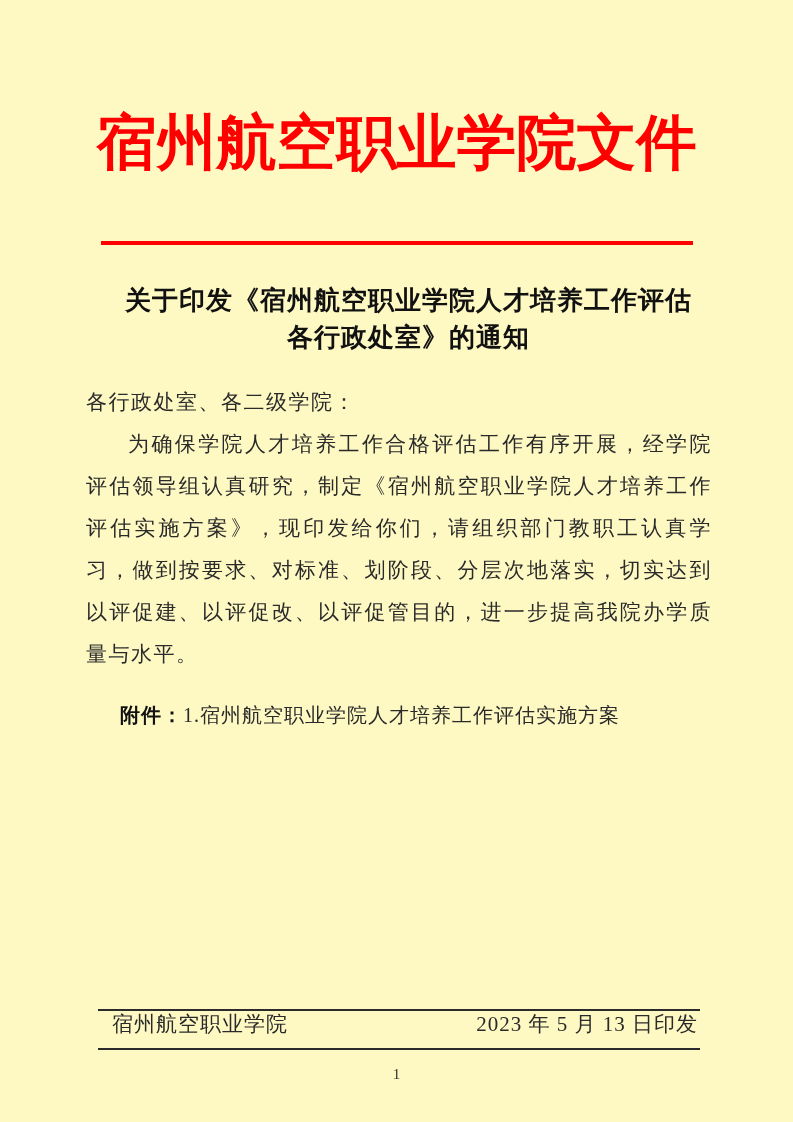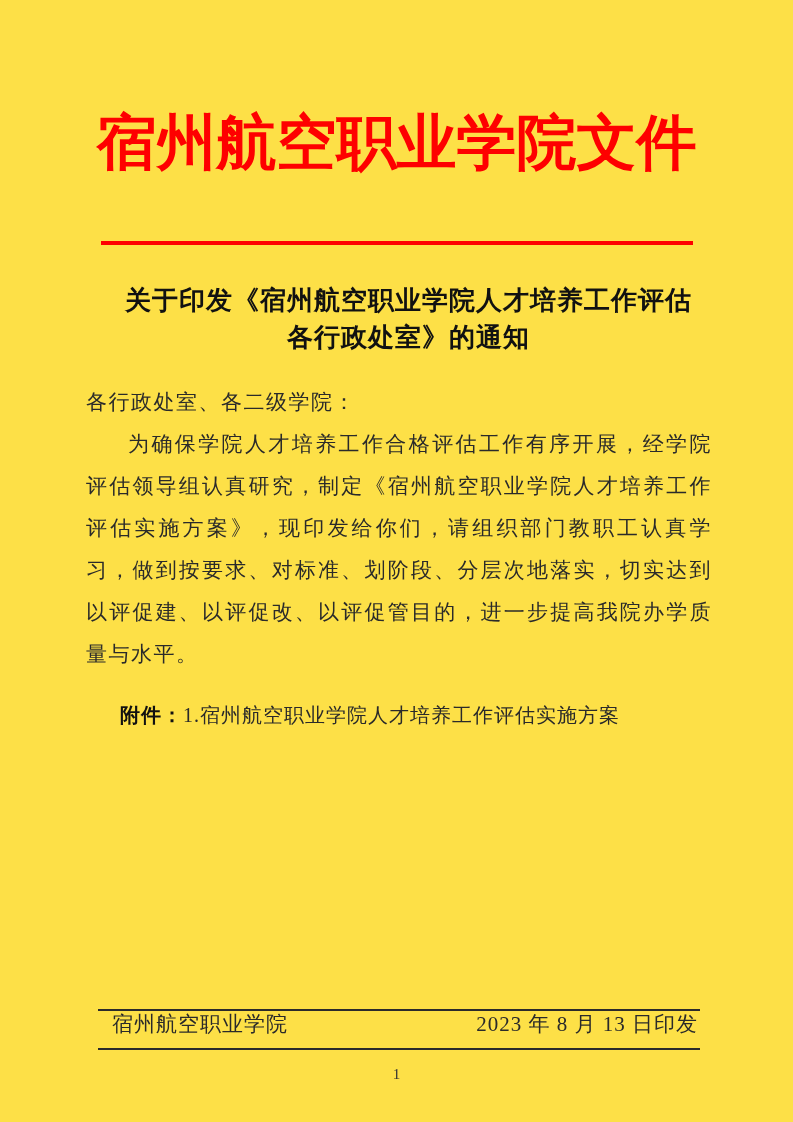--- a/index.html
+++ b/index.html
@@ -6,21 +6,21 @@
   html, body { background: #ffffff; }
   body {
     width: 793px; height: 1122px;
     font-family: "Liberation Serif", serif;
     color: #1f1f1f;
     overflow: hidden;
   }
   .page {
     position: relative;
     width: 793px; height: 1122px;
-    background: #fde047;
+    background: #fef9c3;
   }
   .header-title {
     position: absolute;
     top: 103px; left: 0; width: 793px;
     text-align: center;
     font-family: "Liberation Serif", serif;
     font-weight: bold;
     font-size: 60px;
     letter-spacing: 0px;
     color: #fe0000;
@@ -126,18 +126,18 @@
 
   <div class="attachments">
     <span class="label">附件：</span>
     <span class="items">
       <span>1.宿州航空职业学院人才培养工作评估实施方案</span>
     </span>
   </div>
 
   <div class="footer-bar">
     <span>宿州航空职业学院</span>
-    <span>2023 年 8 月 13 日印发</span>
+    <span>2023 年 5 月 13 日印发</span>
   </div>
 
   <div class="page-number">1</div>
 
 </div>
 
 </body></html>

